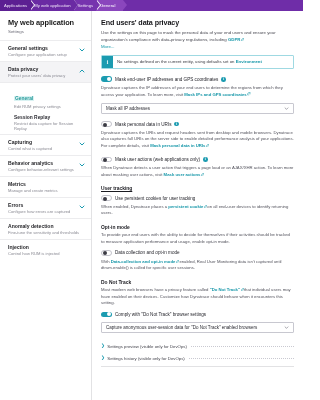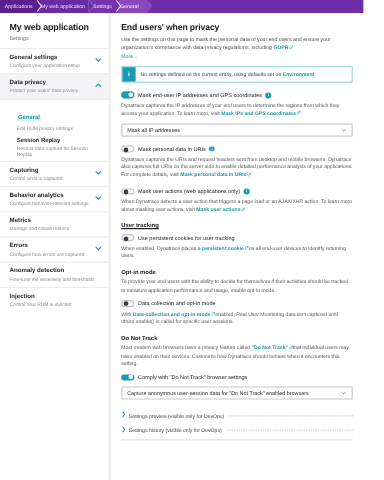--- a/index.html
+++ b/index.html
@@ -263,21 +263,21 @@
     </div>
 
     <div class="side-group">
       <div class="sg-label">Injection</div>
       <div class="sg-desc">Control how RUM is injected</div>
     </div>
   </aside>
 
   <main class="main">
 
-    <h1 class="page-title">End users' when privacy</h1>
+    <h1 class="page-title">End users' data privacy</h1>
     <p class="page-desc">
       <span>Use the settings on this page to mask the personal data of your end users and ensure your organization's compliance with data-privacy regulations, including </span><a class="lnk">GDPR</a><svg class="ext" viewBox="0 0 10 10">
           <path d="M3 1h6v6" stroke="#1496a8" stroke-width="1.4" fill="none"></path>
           <path d="M8.4 1.6 4 6" stroke="#1496a8" stroke-width="1.4" fill="none"></path>
           <path d="M6.5 8.6H1.4V3.5" stroke="#1496a8" stroke-width="1.4" fill="none"></path>
         </svg>
     </p>
     <a class="more-lnk">More...</a>
 
     <div class="info-banner">

